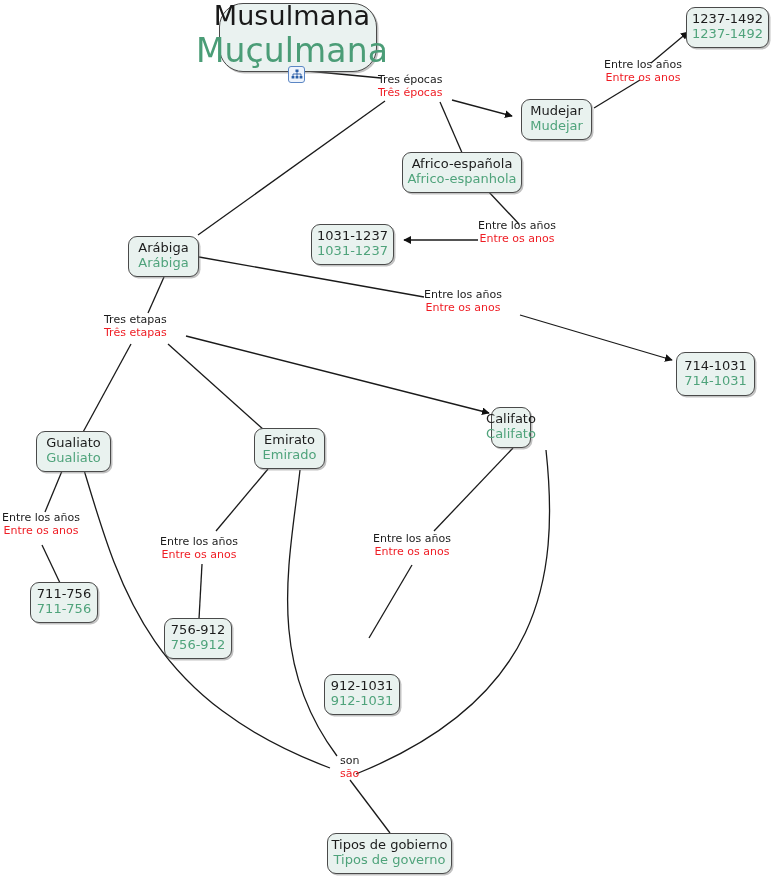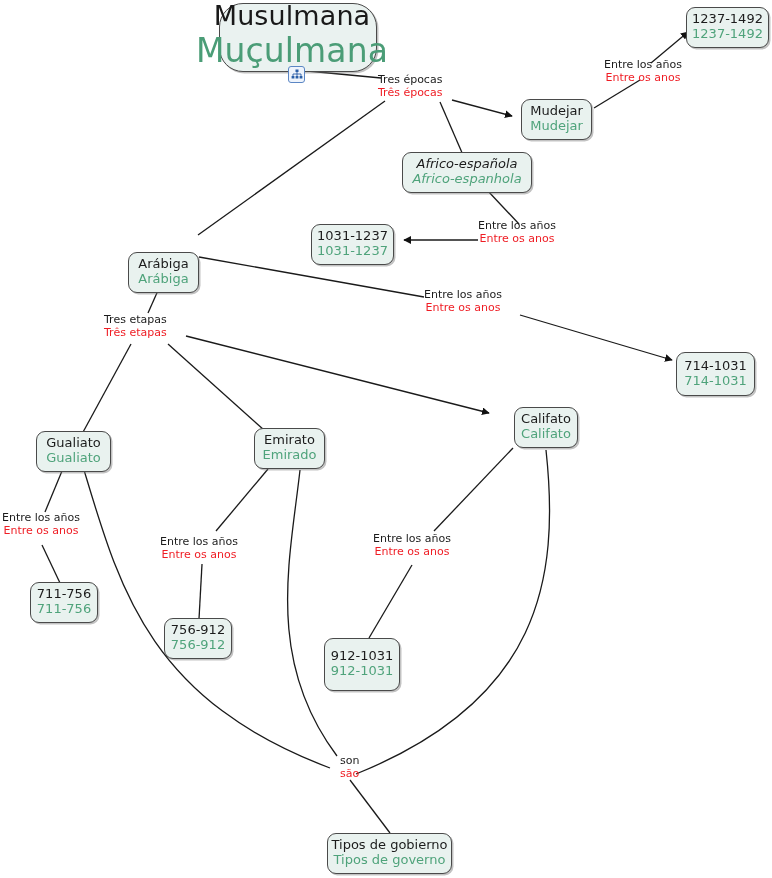--- a/index.html
+++ b/index.html
@@ -181,66 +181,66 @@
   <div class="node" style="left:521px; top:99px; width:71px; height:41px;">
     <span class="es">Mudejar</span>
     <span class="pt">Mudejar</span>
   </div>
 
   <div class="node" style="left:686px; top:7px; width:83px; height:41px;">
     <span class="es">1237-1492</span>
     <span class="pt">1237-1492</span>
   </div>
 
-  <div class="node" style="left:402px; top:152px; width:130px; height:41px;font-style:italic;">
+  <div class="node" style="left:402px; top:152px; width:120px; height:41px;">
     <span class="es">Africo-española</span>
     <span class="pt">Africo-espanhola</span>
   </div>
 
   <div class="node" style="left:311px; top:224px; width:83px; height:41px;">
     <span class="es">1031-1237</span>
     <span class="pt">1031-1237</span>
   </div>
 
-  <div class="node" style="left:128px; top:236px; width:71px; height:41px;margin-top:16px;">
+  <div class="node" style="left:128px; top:236px; width:71px; height:41px;">
     <span class="es">Arábiga</span>
     <span class="pt">Arábiga</span>
   </div>
 
   <div class="node" style="left:676px; top:352px; width:79px; height:44px;">
     <span class="es">714-1031</span>
     <span class="pt">714-1031</span>
   </div>
 
   <div class="node" style="left:36px; top:431px; width:75px; height:41px;">
     <span class="es">Gualiato</span>
     <span class="pt">Gualiato</span>
   </div>
 
   <div class="node" style="left:254px; top:428px; width:71px; height:41px;">
     <span class="es">Emirato</span>
     <span class="pt">Emirado</span>
   </div>
 
-  <div class="node" style="left:514px; top:407px; width:64px; height:41px;">
+  <div class="node" style="left:491px; top:407px; width:40px; height:41px;">
     <span class="es">Califato</span>
     <span class="pt">Califato</span>
   </div>
 
   <div class="node" style="left:30px; top:582px; width:68px; height:41px;">
     <span class="es">711-756</span>
     <span class="pt">711-756</span>
   </div>
 
   <div class="node" style="left:164px; top:618px; width:68px; height:41px;">
     <span class="es">756-912</span>
     <span class="pt">756-912</span>
   </div>
 
-  <div class="node" style="left:324px; top:638px; width:76px; height:53px;">
+  <div class="node" style="left:324px; top:674px; width:76px; height:41px;">
     <span class="es">912-1031</span>
     <span class="pt">912-1031</span>
   </div>
 
   <div class="node" style="left:327px; top:833px; width:125px; height:41px;">
     <span class="es">Tipos de gobierno</span>
     <span class="pt">Tipos de governo</span>
   </div>
 
   <div class="linklabel" style="left:378px; top:74px;">

